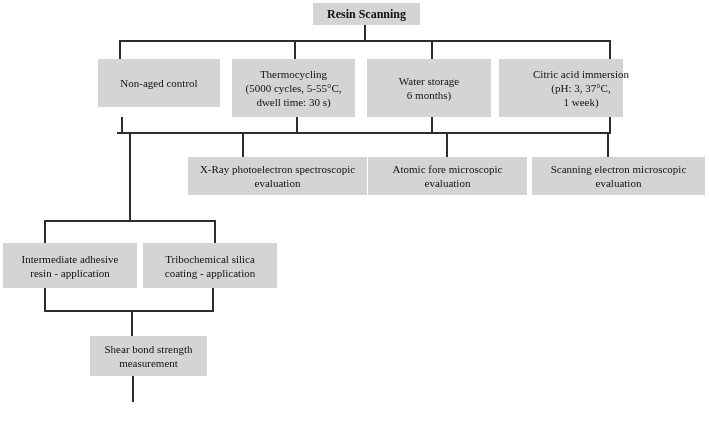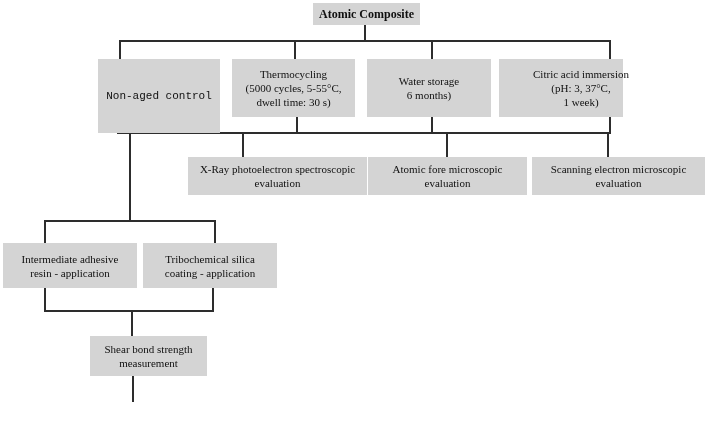--- a/index.html
+++ b/index.html
@@ -28,21 +28,21 @@
     justify-content: center;
     text-align: center;
     font-size: 11px;
     line-height: 14px;
   }
   .node span { display: block; white-space: nowrap; }
   .conn { position: absolute; background: var(--line-color); }
 
   
   .n-resin  { left:313px; top:3px;   width:107px; height:22px; font-weight:bold; font-size:12px; }
-  .n-nonaged{ left:98px;  top:59px;  width:122px; height:74px;font-family:Liberation Mono, monospace; }
+  .n-nonaged{ left:98px;  top:59px;  width:122px; height:48px; }
   .n-thermo { left:232px; top:59px;  width:123px; height:58px; }
   .n-water  { left:367px; top:59px;  width:124px; height:58px; }
   .n-citric { left:499px; top:59px;  width:124px; height:58px;padding-left:40px; }
   .n-xps    { left:168px; top:157px; width:179px; height:38px;margin-left:20px; }
   .n-afm    { left:368px; top:157px; width:159px; height:38px; }
   .n-sem    { left:532px; top:157px; width:173px; height:38px;text-align:right; }
   .n-iar    { left:3px;   top:243px; width:134px; height:45px; }
   .n-tsc    { left:143px; top:243px; width:134px; height:45px; }
   .n-sbs    { left:90px;  top:336px; width:117px; height:40px; }
   .n-fta    { left:92px;  top:402px; width:116px; height:41px; }
@@ -95,21 +95,21 @@
   <div class="conn c-bus3"></div>
   <div class="conn c-f1"></div>
   <div class="conn c-f2"></div>
   <div class="conn c-g1"></div>
   <div class="conn c-g2"></div>
   <div class="conn c-bus4"></div>
   <div class="conn c-h1"></div>
   <div class="conn c-i1"></div>
 
   <div class="node n-resin">
-    <span>Atomic Composite</span>
+    <span>Resin Scanning</span>
   </div>
 
   <div class="node n-nonaged">
     <span>Non-aged control</span>
   </div>
 
   <div class="node n-thermo">
     <span>Thermocycling</span>
     <span>(5000 cycles, 5-55°C,</span>
     <span>dwell time: 30 s)</span>

